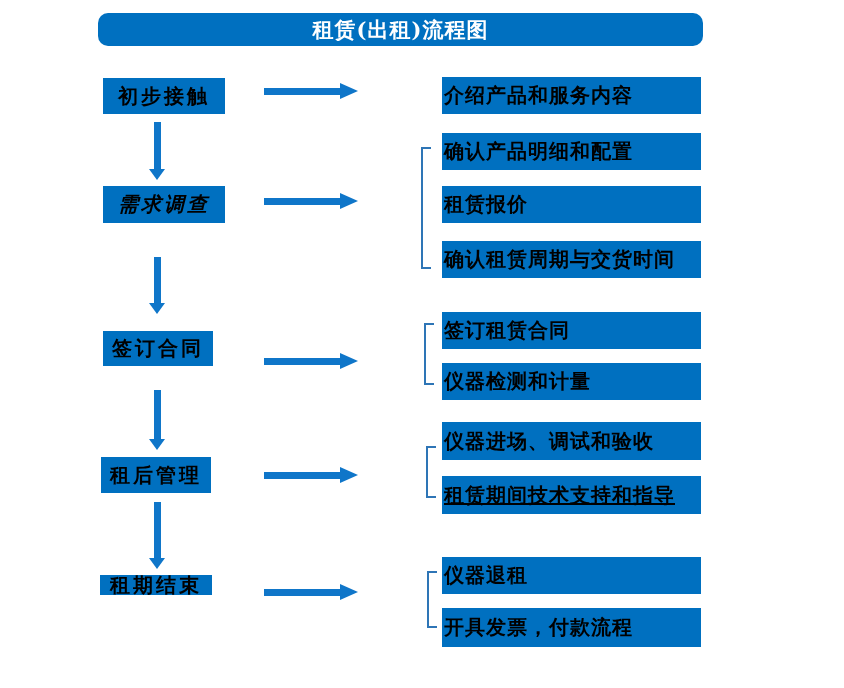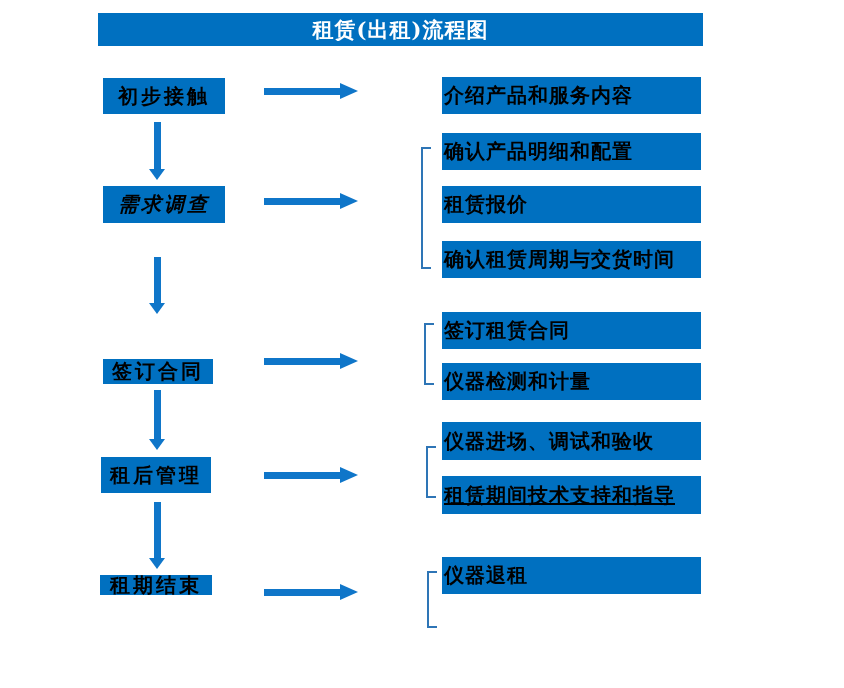--- a/index.html
+++ b/index.html
@@ -31,20 +31,21 @@
     left: 98px; top: 13px;
     width: 605px; height: 33px;
     background: #0070c0;
     color: #ffffff;
     font-weight: bold;
     font-size: 21px;
     letter-spacing: 1px;
     display: flex;
     align-items: center;
     justify-content: center;
+    border-radius: 10px;
   }
   .stage {
     justify-content: center;
     letter-spacing: 3px;
     text-align: center;
   }
   .rbox {
     left: 442px;
     width: 259px;
     height: 37px;
@@ -101,37 +102,38 @@
 </style>
 </head>
 <body>
 
 <div class="canvas">
 
   <div class="title-banner">租赁(出租)流程图</div>
 
   <div class="box stage" style="left:103px; top:78px;  width:122px; height:36px;">初步接触</div>
   <div class="box stage" style="left:103px; top:186px; width:122px; height:37px;font-style:italic;">需求调查</div>
-  <div class="box stage" style="left:103px; top:359px; width:110px; height:25px;">签订合同</div>
+  <div class="box stage" style="left:103px; top:331px; width:110px; height:35px;">签订合同</div>
   <div class="box stage" style="left:101px; top:457px; width:110px; height:36px;">租后管理</div>
   <div class="box stage" style="left:100px; top:575px; width:112px; height:20px;">租期结束</div>
 
   <div class="box rbox" style="top:77px;">介绍产品和服务内容</div>
 
   <div class="box rbox" style="top:133px;">确认产品明细和配置</div>
   <div class="box rbox" style="top:186px;">租赁报价</div>
   <div class="box rbox" style="top:241px;">确认租赁周期与交货时间</div>
 
   <div class="box rbox" style="top:312px;">签订租赁合同</div>
   <div class="box rbox" style="top:363px;">仪器检测和计量</div>
 
   <div class="box rbox" style="top:422px; height:38px;">仪器进场、调试和验收</div>
   <div class="box rbox" style="top:476px; height:38px;text-decoration:underline;">租赁期间技术支持和指导</div>
 
   <div class="box rbox" style="top:557px;">仪器退租</div>
+  <div class="box rbox" style="top:608px; height:39px;">开具发票，付款流程</div>
 
   <div class="harrow" style="top:83px;">
       <div class="hline"></div>
       <div class="hhead"></div>
     </div>
   <div class="harrow" style="top:193px;">
       <div class="hline"></div>
       <div class="hhead"></div>
     </div>
   <div class="harrow" style="top:353px;">

